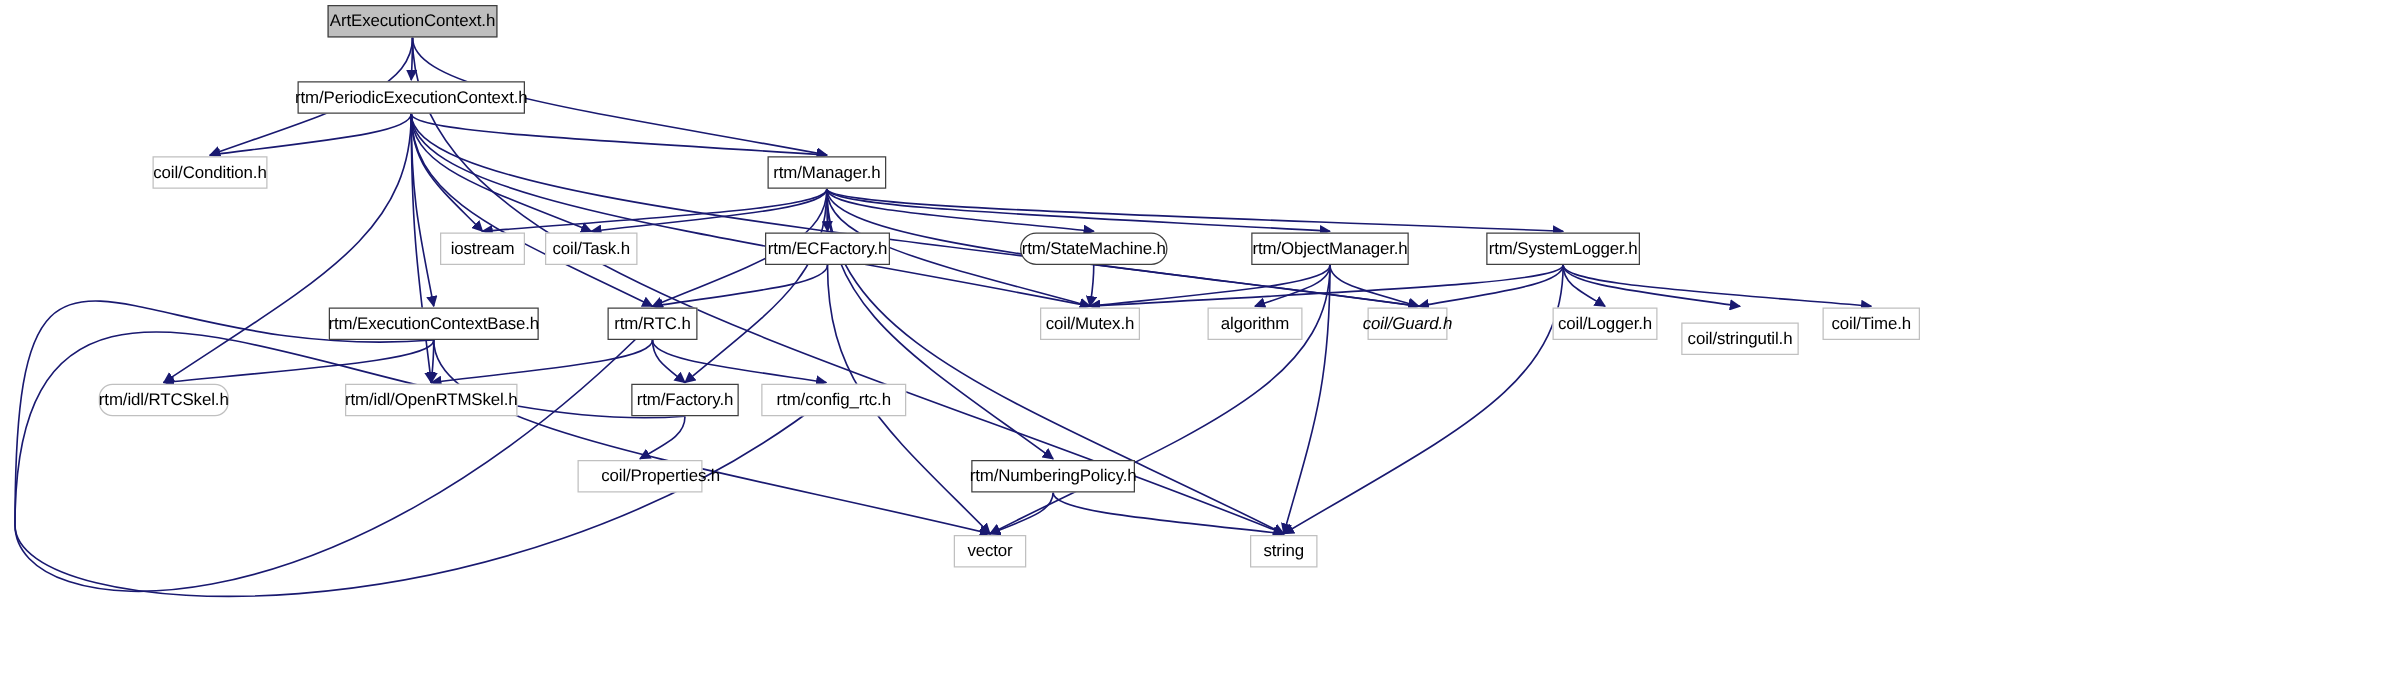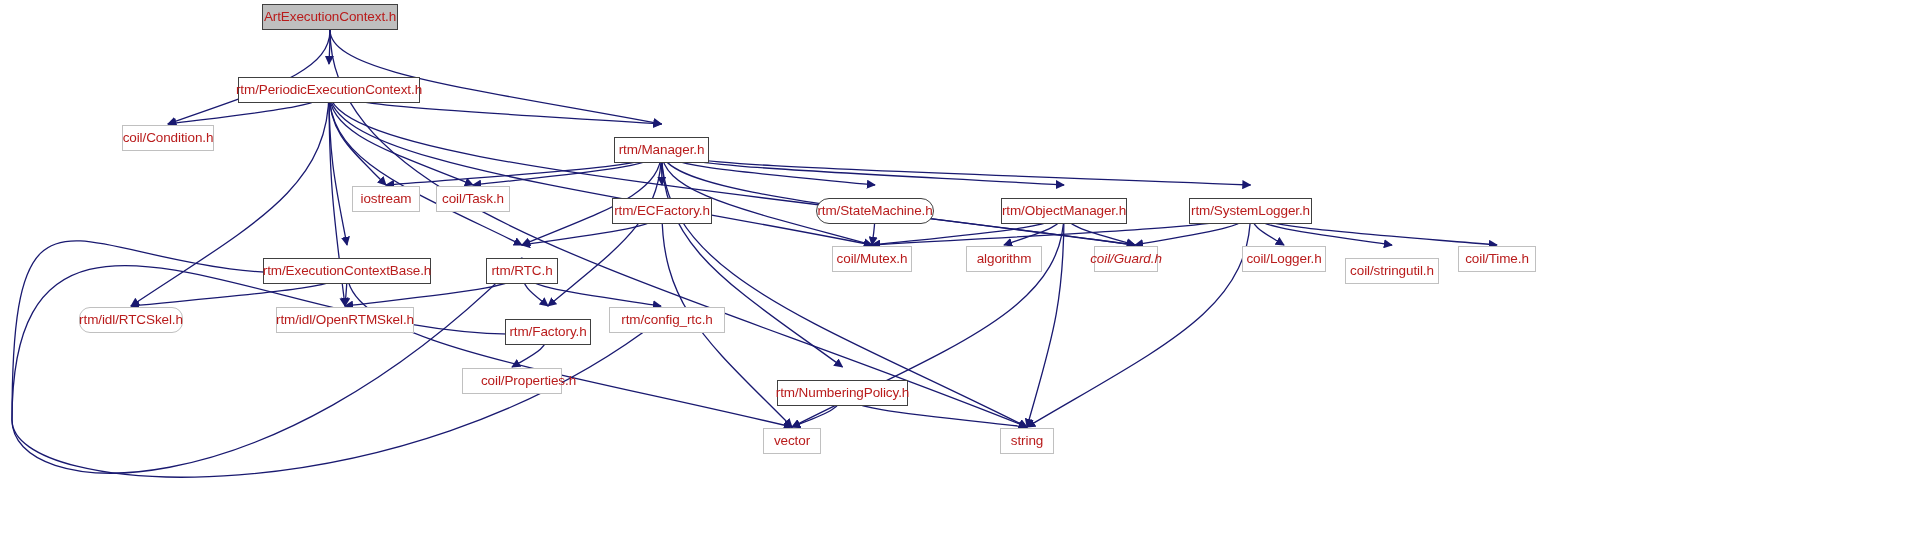--- a/index.html
+++ b/index.html
@@ -24,30 +24,29 @@
   }
   .node {
     position: absolute;
     box-sizing: border-box;
     display: flex;
     align-items: center;
     justify-content: center;
     white-space: nowrap;
     font-size: 13.5px;
     line-height: 1;
-    color: #b91c1c;
+    color: #000000;
     background: #ffffff;
     border: 1px solid #c0c0c0;
     height: 26px;
     padding: 0 9px;
     letter-spacing: -0.1px;
   }
   .node.bold {
     border: 1.6px solid #404040;
-    margin-top: 12px;
   }
   .node.root {
     background: #bfbfbf;
     border: 1.6px solid #404040;
   }
 </style>
 </head>
 <body>
 
 <div id="graph-root">

